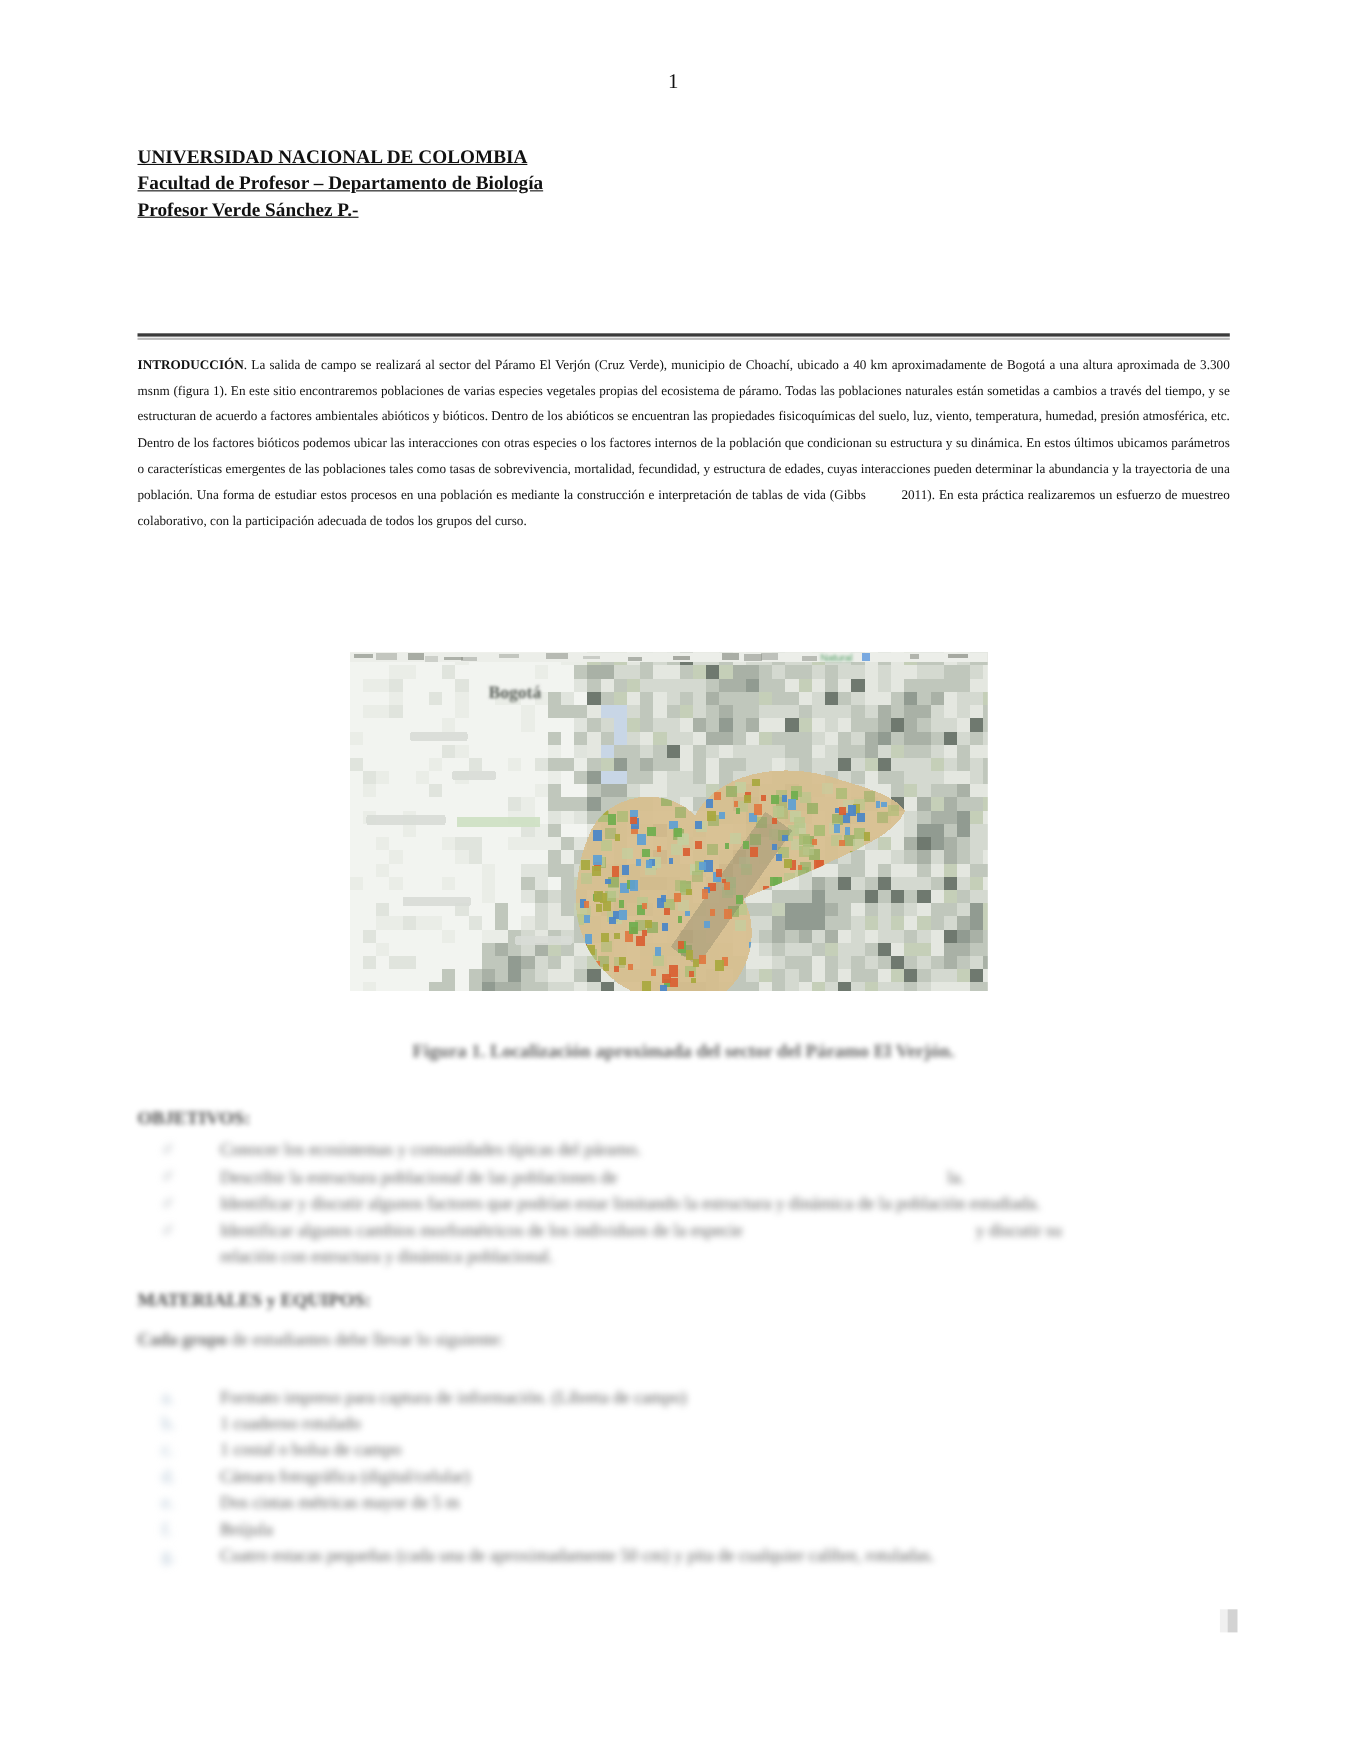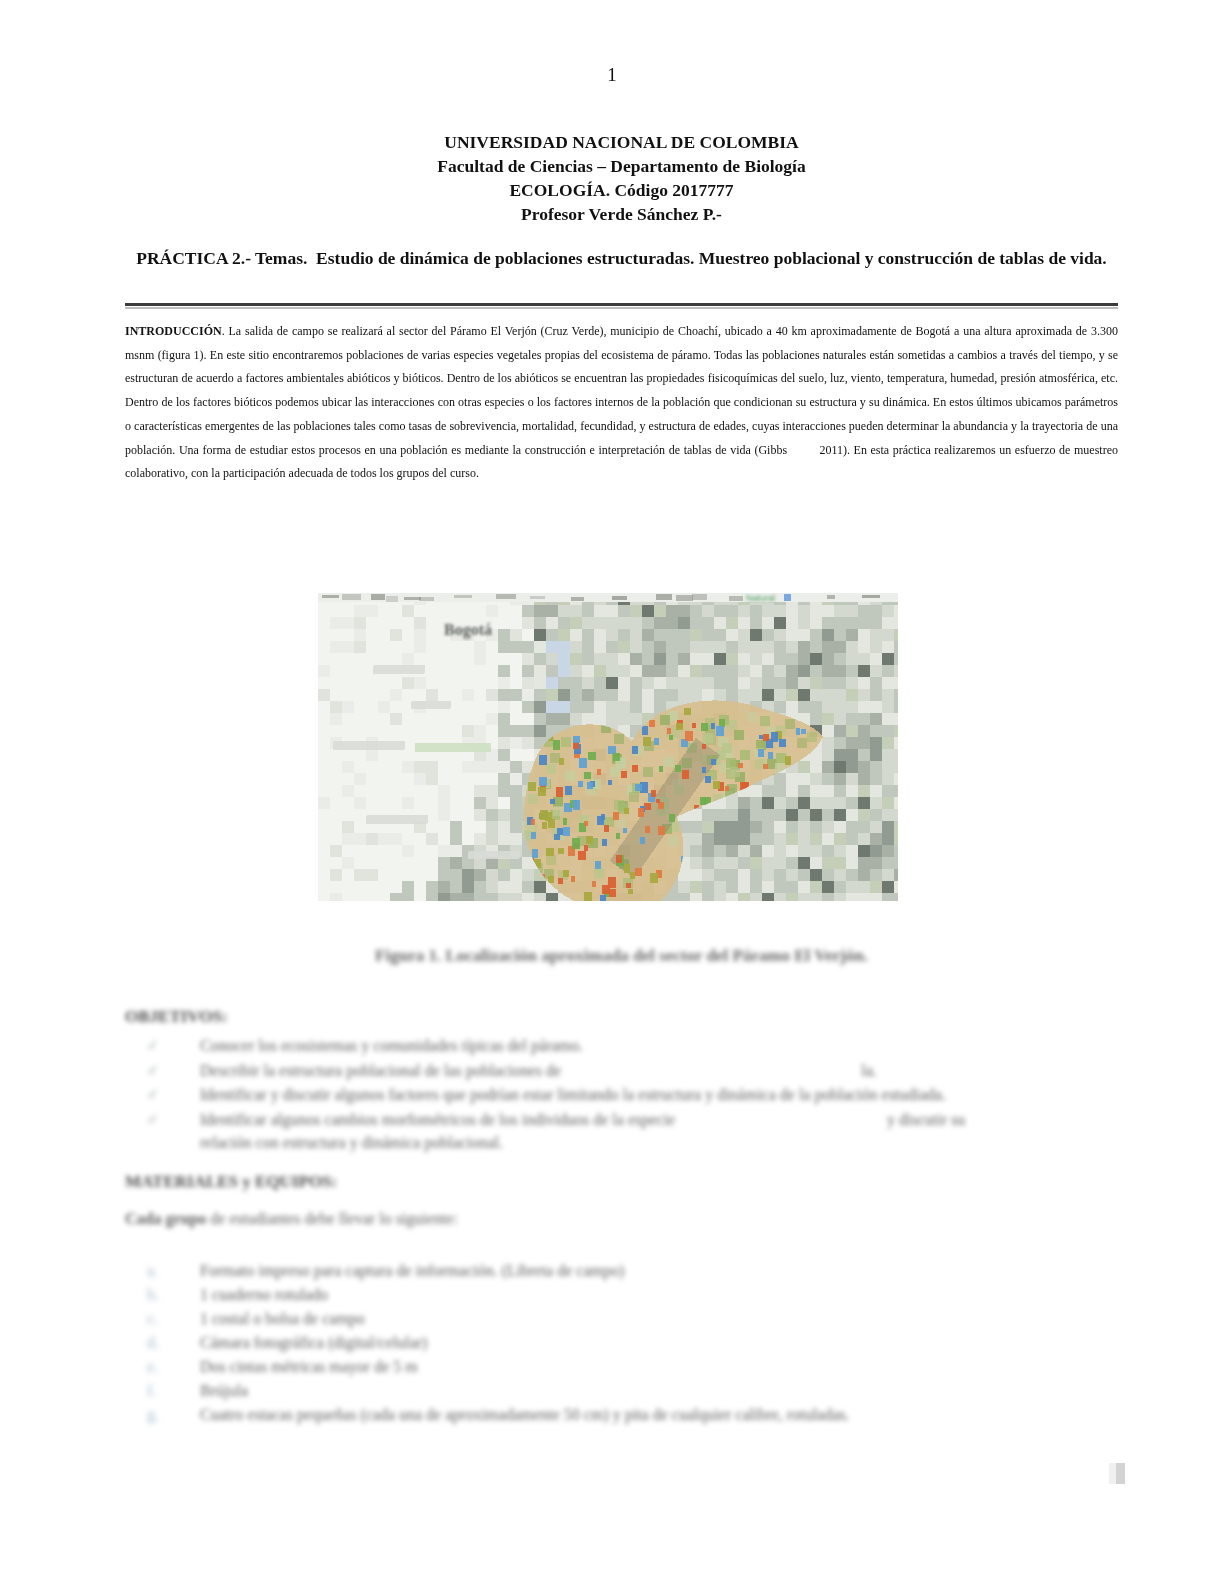--- a/index.html
+++ b/index.html
@@ -1,20 +1,20 @@
 <!DOCTYPE html>
 <html><head>
 <meta charset="utf-8">
 <style>
   html,body{margin:0;padding:0;background:#ffffff;}
   .page{position:relative;width:1224px;height:1584px;background:#fff;overflow:hidden;
         font-family:"Liberation Serif","DejaVu Serif",serif;color:#111;}
   .abs{position:absolute;}
   .content{left:125px;width:993px;}
-  .center{text-align:center;}
+  .center{text-decoration:underline;}
   .bold{font-weight:bold;}
   .pagenum{top:64px;left:0;width:1224px;text-align:center;font-size:19px;}
   .header{top:130px;font-size:17.5px;font-weight:bold;line-height:24px;}
   .practica{top:246px;font-size:17.5px;font-weight:bold;line-height:24px;}
   .rule-dark{top:303px;height:3px;background:#3a3a3a;}
   .rule-light{top:307px;height:2px;background:#bcbcbc;}
   .intro{top:320px;font-size:12px;line-height:23.7px;text-align:justify;}
   .mapbox{left:318px;top:593px;width:580px;height:308px;}
   .caption{top:946px;font-size:17px;font-weight:bold;color:#666;
            filter:blur(2.6px);text-align:center;}
@@ -36,26 +36,24 @@
 </style>
 </head>
 <body>
 
 <div class="page">
 
   <div class="abs pagenum">1</div>
 
   <div class="abs content center header">
     <div>UNIVERSIDAD NACIONAL DE COLOMBIA</div>
-    <div>Facultad de Ciencias – Departamento de Biología</div>
-    <div>ECOLOGÍA. Código 2017777</div>
+    <div>Facultad de Profesor – Departamento de Biología</div>
     <div>Profesor Verde Sánchez P.-</div>
   </div>
 
-  <div class="abs content center practica">PRÁCTICA 2.- Temas. &nbsp;Estudio de dinámica de poblaciones estructuradas. Muestreo poblacional y construcción de tablas de vida.</div>
 
   <div class="abs content rule-dark"></div>
   <div class="abs content rule-light"></div>
 
   <div class="abs content intro">
     <span class="bold">INTRODUCCIÓN</span><span>. La salida de campo se realizará al sector del Páramo El Verjón (Cruz Verde), municipio de Choachí, ubicado a 40 km aproximadamente de Bogotá a una altura aproximada de 3.300 msnm (figura 1). En este sitio encontraremos poblaciones de varias especies vegetales propias del ecosistema de páramo. Todas las poblaciones naturales están sometidas a cambios a través del tiempo, y se estructuran de acuerdo a factores ambientales abióticos y bióticos. Dentro de los abióticos se encuentran las propiedades fisicoquímicas del suelo, luz, viento, temperatura, humedad, presión atmosférica, etc. Dentro de los factores bióticos podemos ubicar las interacciones con otras especies o los factores internos de la población que condicionan su estructura y su dinámica. En estos últimos ubicamos parámetros o características emergentes de las poblaciones tales como tasas de sobrevivencia, mortalidad, fecundidad, y estructura de edades, cuyas interacciones pueden determinar la abundancia y la trayectoria de una población. Una forma de estudiar estos procesos en una población es mediante la construcción e interpretación de tablas de vida (Gibbs &nbsp;&nbsp;&nbsp;&nbsp;&nbsp;&nbsp;&nbsp; 2011). En esta práctica realizaremos un esfuerzo de muestreo colaborativo, con la participación adecuada de todos los grupos del curso.</span>
   </div>
 
   <div class="abs mapbox">
     <svg id="mapsvg" width="580" height="308" viewBox="0 0 580 308" shape-rendering="crispEdges">

